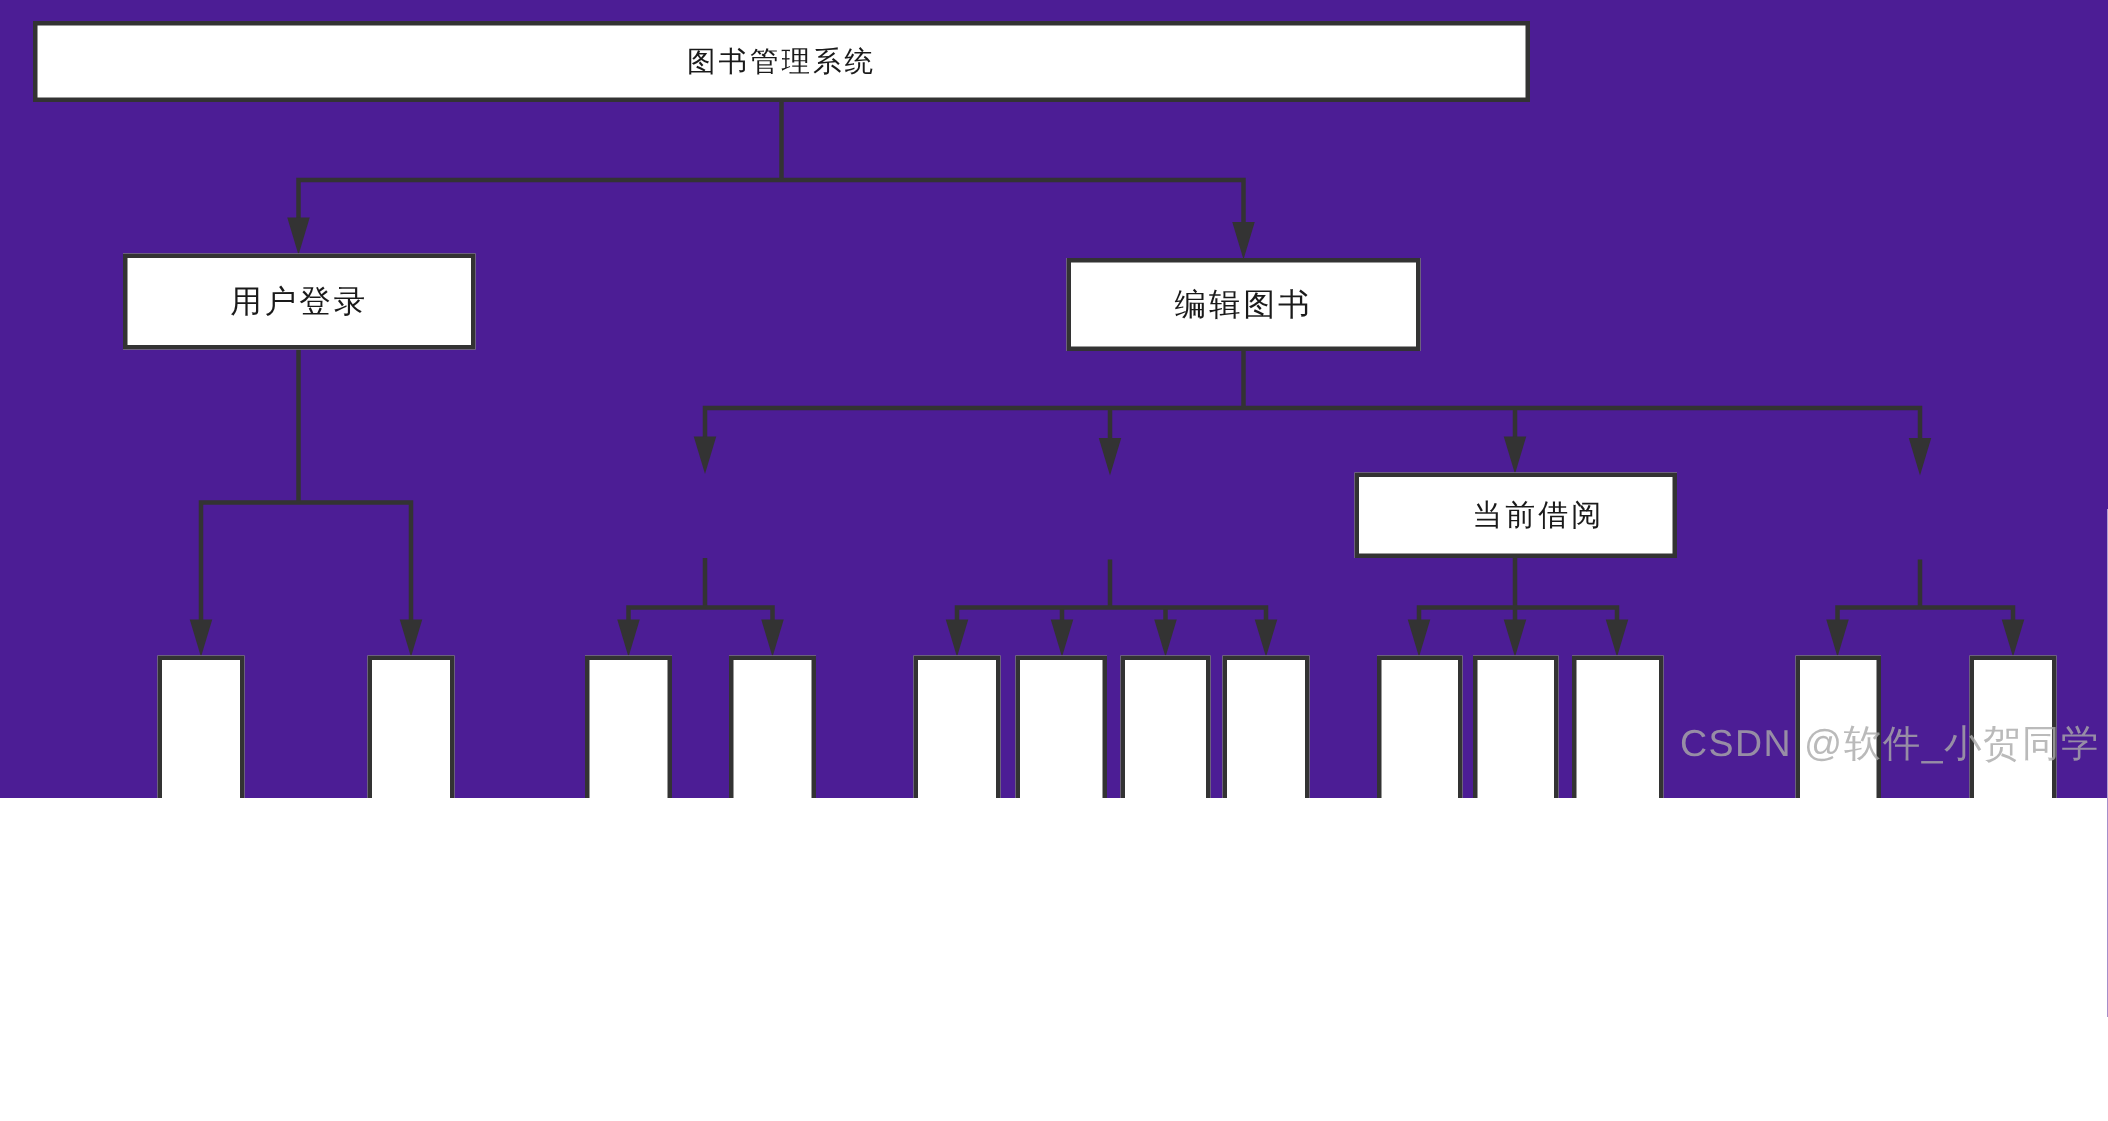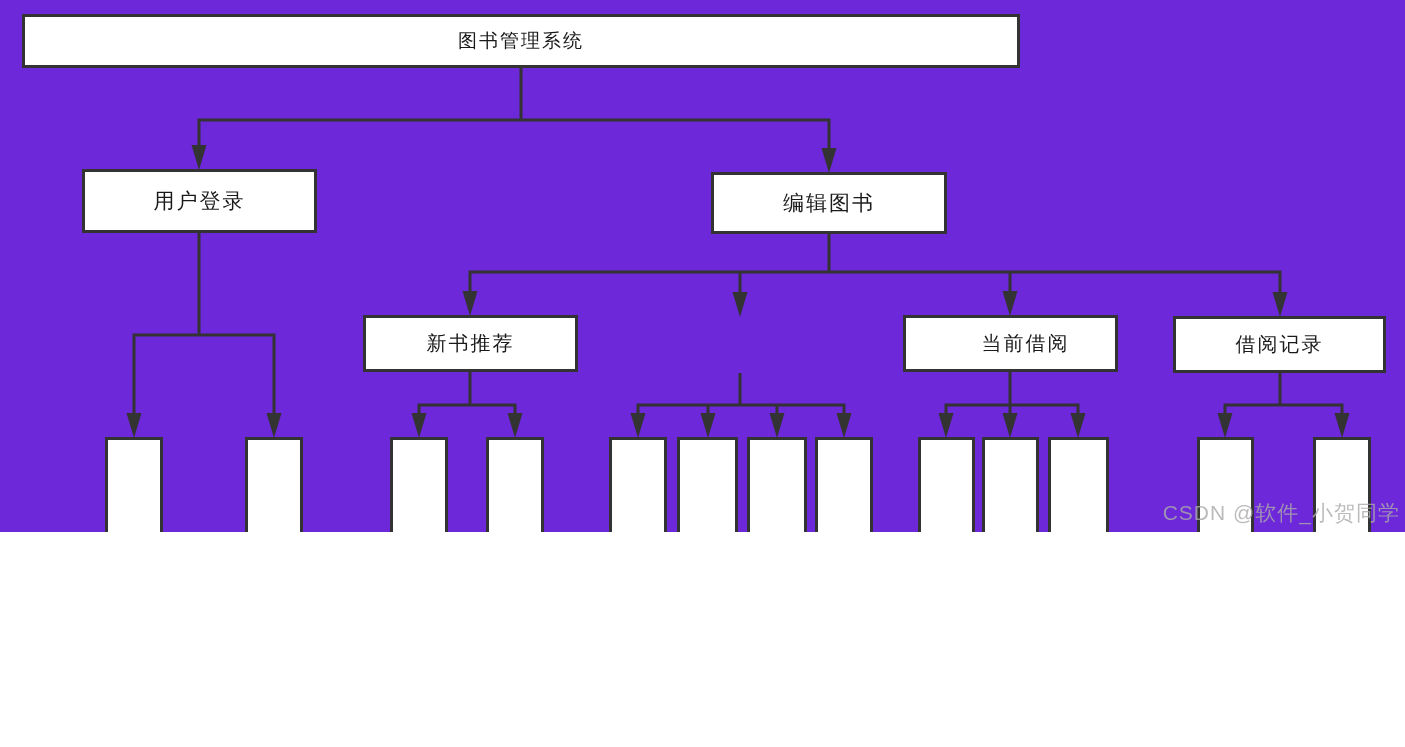--- a/index.html
+++ b/index.html
@@ -1,19 +1,19 @@
 <!DOCTYPE html>
 <html><head>
 <meta charset="utf-8">
 <style>
   html,body{margin:0;padding:0;background:#fff;}
   .canvas{
     position:relative;
     width:1405px;height:532px;
-    background:#6d28d9;
+    background:#4c1d95;
     font-family:"Liberation Sans","DejaVu Sans",sans-serif;
     overflow:hidden;
   }
   .connectors{position:absolute;left:0;top:0;width:1405px;height:747px;z-index:1;}
   .node{
     position:absolute;
     box-sizing:border-box;
     background:#ffffff;
     border:3px solid #333333;
     color:#1a1a1a;
@@ -26,23 +26,23 @@
   .node.l2{font-size:21px;}
   .node.v{
     writing-mode:vertical-rl;
     text-orientation:mixed;
     font-size:24px;
     letter-spacing:6px;
     line-height:1;
   }
   .watermark{
     position:absolute;
-    right:5px;bottom:5px;
+    right:5px;bottom:20px;
     z-index:3;
-    font-size:21px;
+    font-size:25px;
     color:#aaaaaa;
     opacity:0.8;
     letter-spacing:1px;
     white-space:nowrap;
     text-align:right;
   }
 </style>
 </head>
 <body>
 
@@ -96,23 +96,21 @@
       <polygon points="1217.5,413 1232.5,413 1225,438" stroke="none"></polygon>
       <polygon points="1334.5,413 1349.5,413 1342,438" stroke="none"></polygon>
     </g>
   </svg>
 
   <div class="node h root" style="left:22px;top:14px;width:998px;height:54px;">图书管理系统</div>
 
   <div class="node h l2" style="left:82px;top:169px;width:235px;height:64px;">用户登录</div>
   <div class="node h l2" style="left:711px;top:172px;width:236px;height:62px;">编辑图书</div>
 
-  <div class="node h" style="left:363px;top:315px;width:215px;height:57px;">新书推荐</div>
   <div class="node h" style="left:903px;top:315px;width:215px;height:57px;padding-left:30px;">当前借阅</div>
-  <div class="node h" style="left:1173px;top:316px;width:213px;height:57px;">借阅记录</div>
 
   <div class="node v" style="left:105px;top:437px;width:58px;height:298px;">用户登录</div>
   <div class="node v" style="left:245px;top:437px;width:58px;height:298px;">注销登录</div>
 
   <div class="node v" style="left:390px;top:437px;width:58px;height:298px;">查询图书</div>
   <div class="node v" style="left:486px;top:437px;width:58px;height:298px;">借阅图书</div>
 
   <div class="node v" style="left:609px;top:437px;width:58px;height:298px;">查询图书</div>
   <div class="node v" style="left:677px;top:437px;width:61px;height:300px;">新增图书（管理员）</div>
   <div class="node v" style="left:747px;top:437px;width:60px;height:300px;">编辑图书（管理员）</div>

